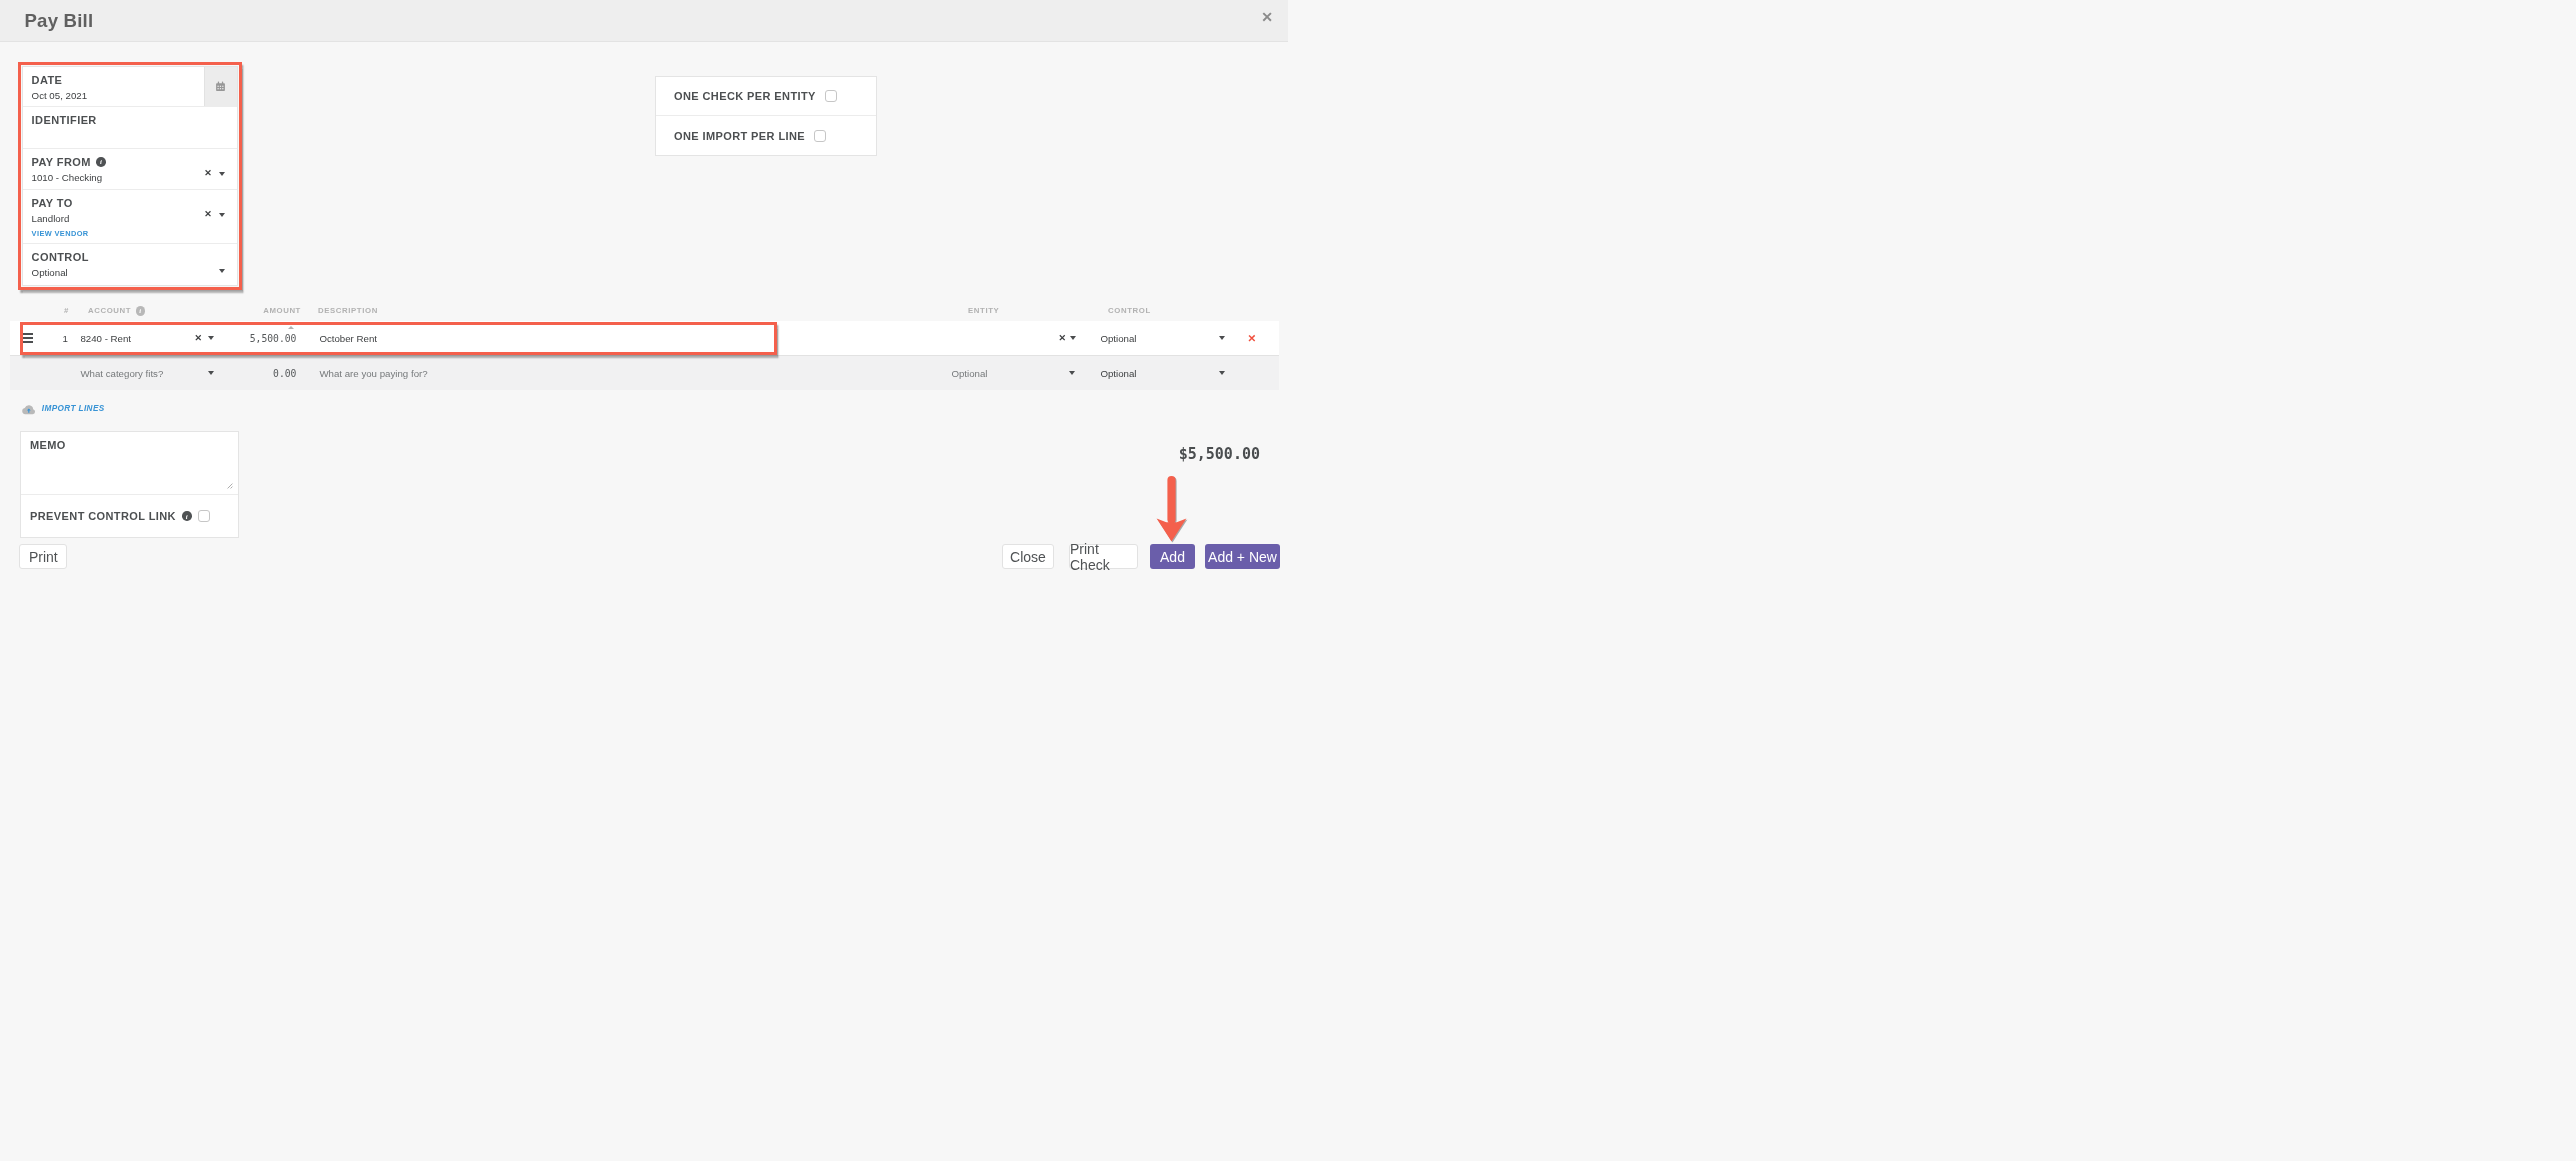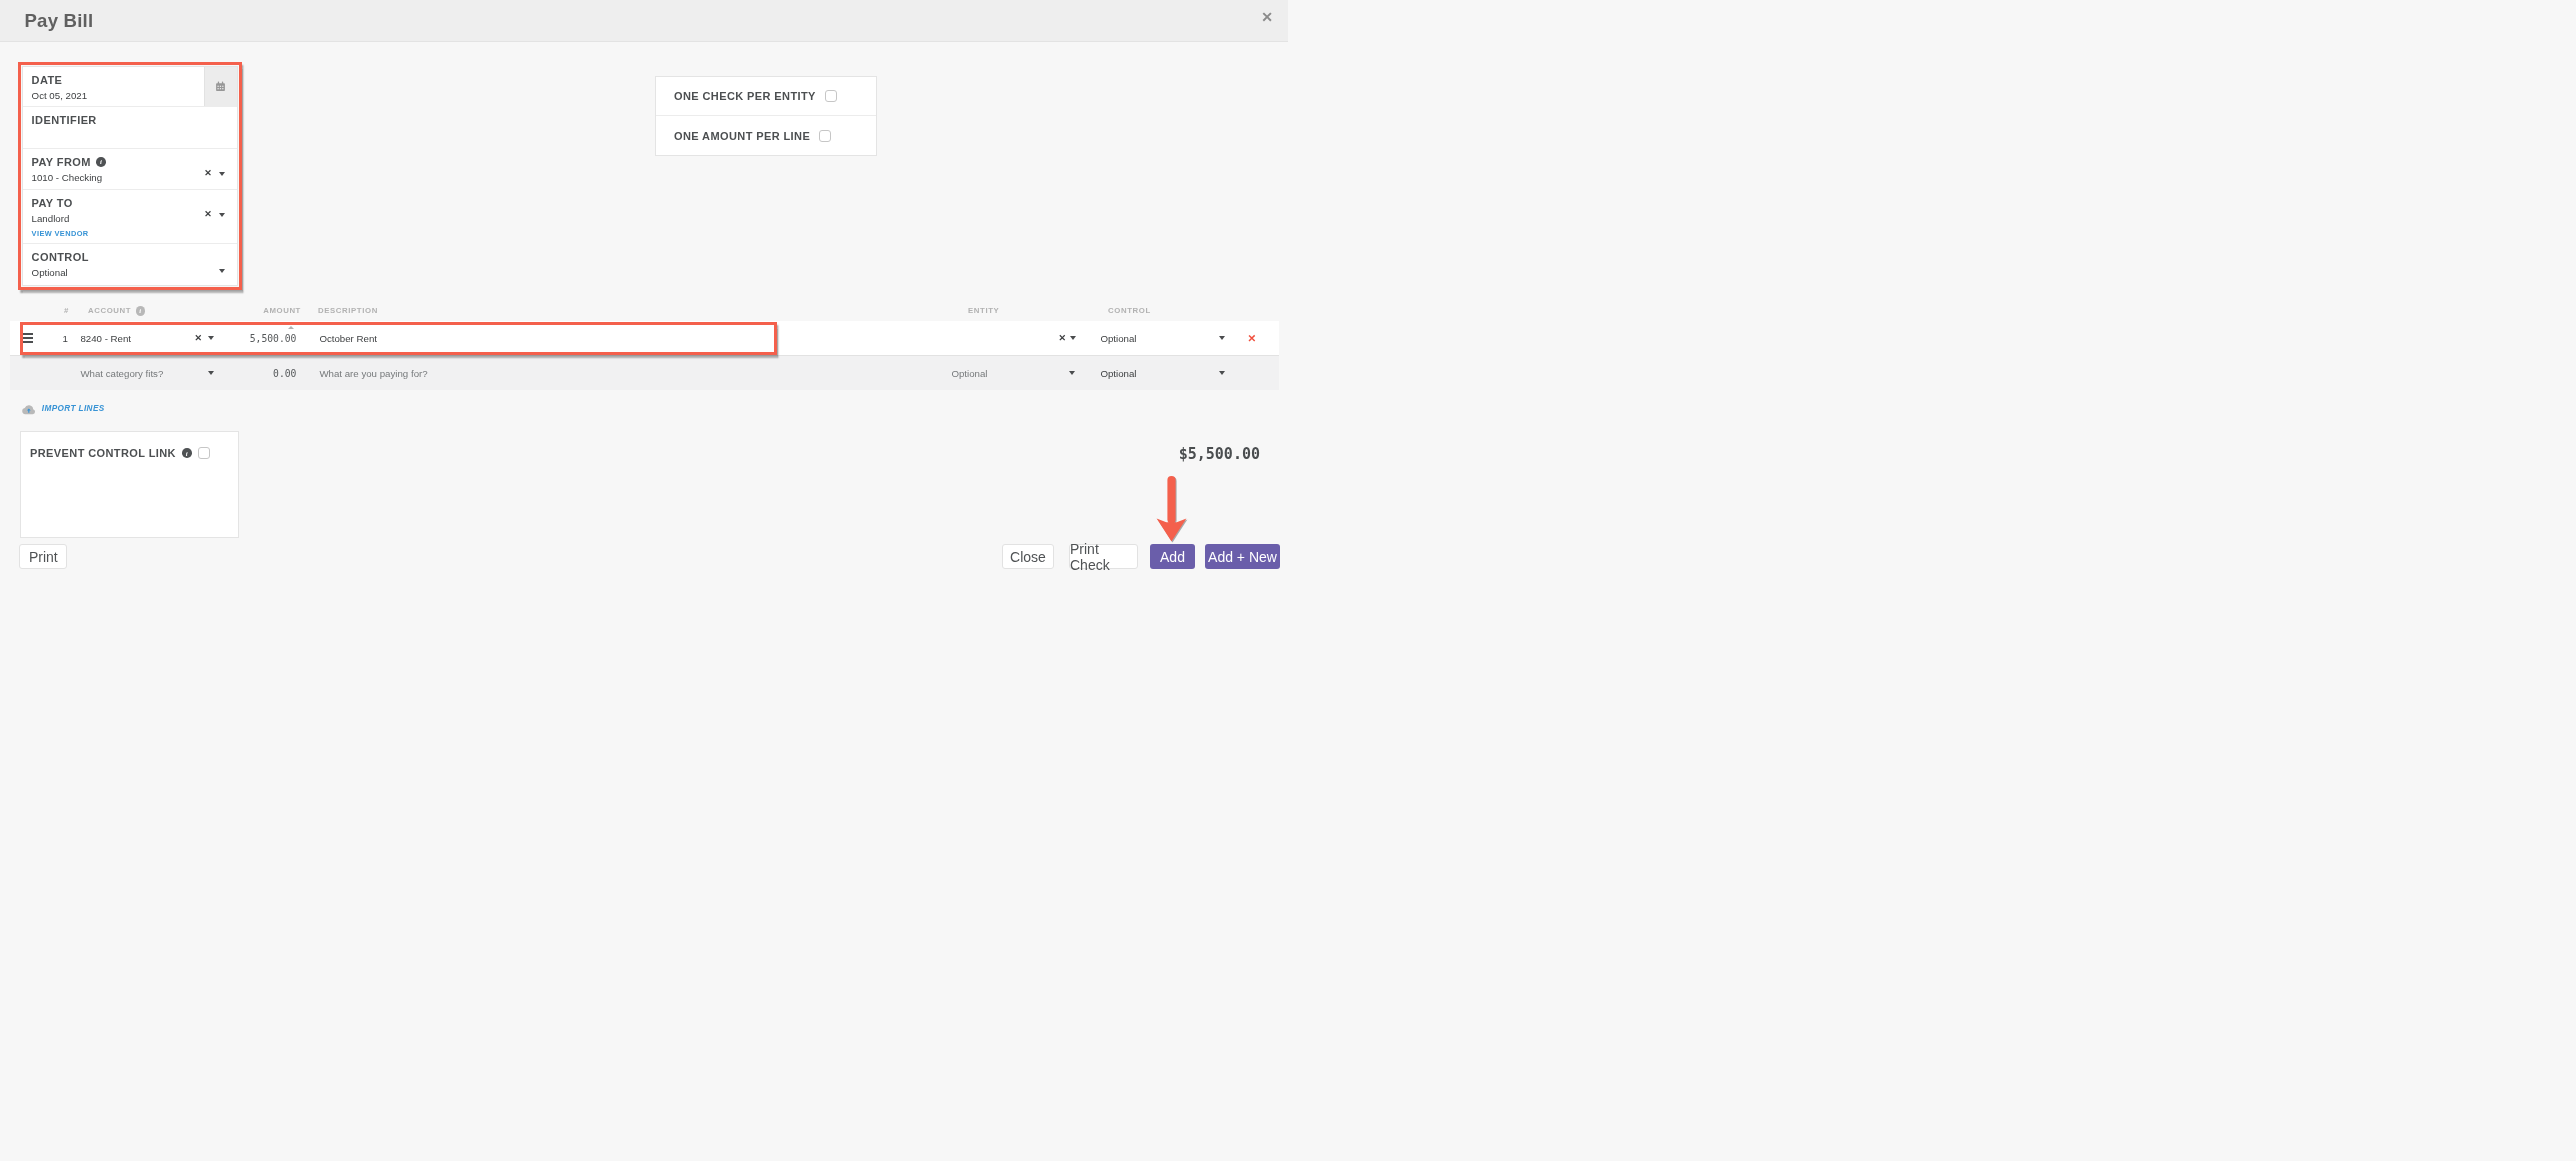--- a/index.html
+++ b/index.html
@@ -200,21 +200,21 @@
   </div>
 </div>
 <div class="annot" id="form-annot"></div>
 
 <div class="checks-card card">
   <div class="check-row">
     <span class="lbl">ONE CHECK PER ENTITY</span>
     <span class="checkbox"></span>
   </div>
   <div class="check-row">
-    <span class="lbl">ONE AMOUNT PER LINE</span>
+    <span class="lbl">ONE IMPORT PER LINE</span>
     <span class="checkbox"></span>
   </div>
 </div>
 
 <div class="th" style="left:64px;">#</div>
 <div class="th" style="left:88px;display:flex;align-items:center;gap:4.5px;">
   <span>ACCOUNT</span>
   <span class="info light">i</span>
 </div>
 <div class="th th-amount">AMOUNT</div>
@@ -276,20 +276,27 @@
 <div class="import-lines">
   <svg width="15.6" height="11" viewBox="0 0 21 15">
     <path d="M5.5 14A4.3 4.3 0 0 1 5 5.5 6 6 0 0 1 16.5 7 3.6 3.6 0 0 1 16 14z" fill="#b9b9b9"></path>
     <path d="M10.5 12V6.8" stroke="#3793d5" stroke-width="1.6"></path>
     <path d="M7.8 8.8l2.7-2.7 2.7 2.7z" fill="#3793d5"></path>
   </svg>
   <span>IMPORT LINES</span>
 </div>
 
 <div class="memo-card card">
+  <div class="memo-area">
+    <div class="lbl">MEMO</div>
+    <textarea value="" style=""></textarea>
+    <svg class="resize-glyph" width="8.2" height="8.2" viewBox="0 0 11 11">
+      <path d="M10 3.5L3.5 10M10 7.5L7.5 10" stroke="#8f8f8f" stroke-width="1"></path>
+    </svg>
+  </div>
   <div class="prevent-row">
     <span class="lbl">PREVENT CONTROL LINK</span>
     <span class="info">i</span>
     <span class="checkbox"></span>
   </div>
 </div>
 
 <div class="total mono">$5,500.00</div>
 <svg class="down-arrow" width="33" height="67" viewBox="0 0 44 90">
   <rect x="16.5" y="0" width="11" height="64" rx="5.5" fill="#f4604c"></rect>

